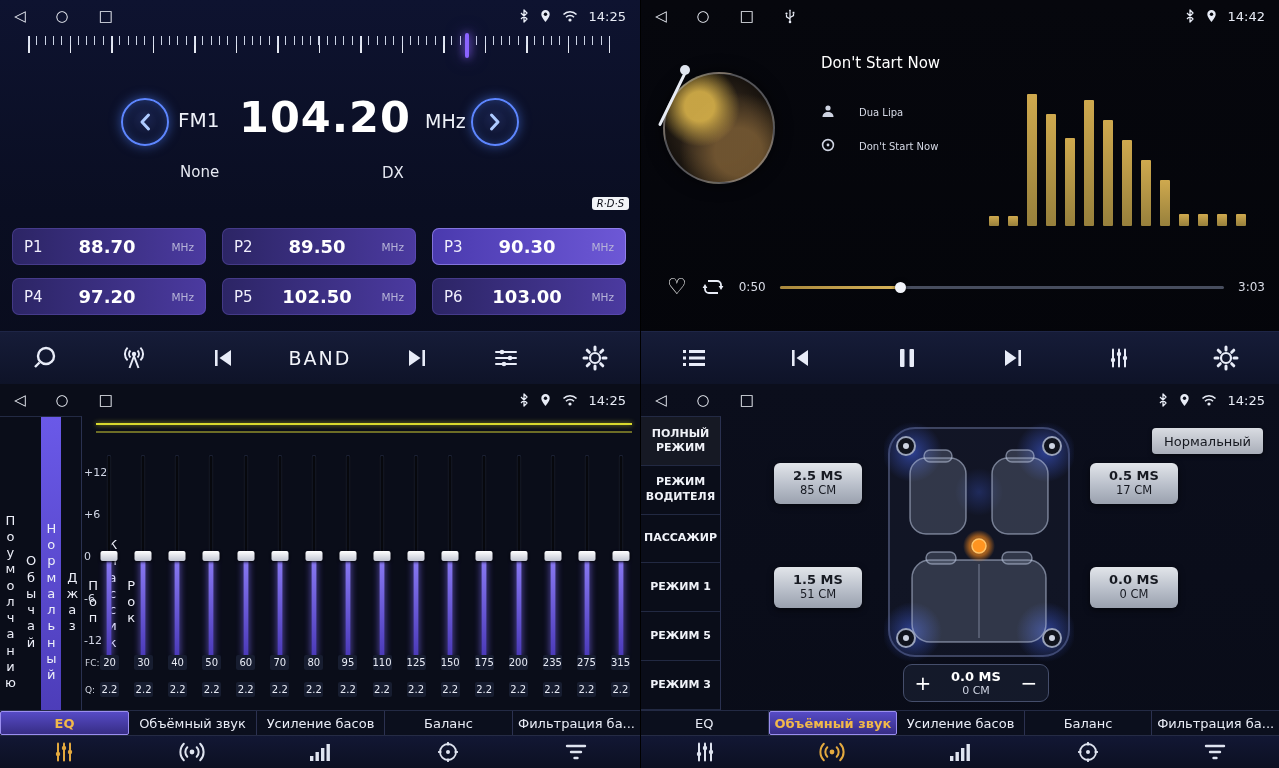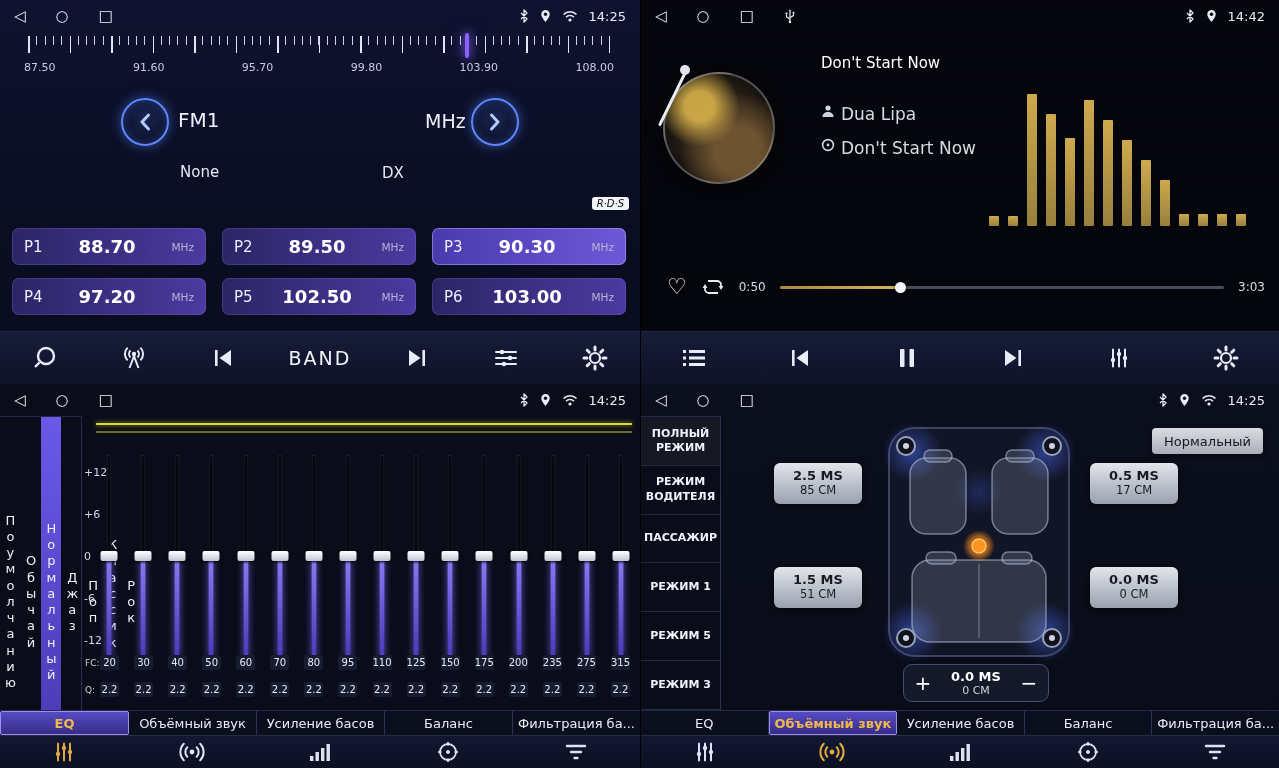--- a/index.html
+++ b/index.html
@@ -44,21 +44,21 @@
 
 .album{position:absolute;left:22px;top:72px;width:112px;height:112px;border-radius:50%;
  background:
   radial-gradient(circle at 32% 30%,rgba(216,178,74,.9) 0 14%,rgba(216,178,74,0) 38%),
   radial-gradient(circle at 68% 72%,rgba(122,92,52,.85) 0 22%,rgba(122,92,52,0) 55%),
   radial-gradient(circle at 50% 50%,#2a2118 0 45%,#14100c 75%,#0a0806 100%);
  border:2px solid rgba(200,210,230,.35);box-shadow:0 0 16px rgba(0,0,0,.65)}
 .album::before{content:"";position:absolute;left:20px;top:-4px;width:3px;height:62px;background:#e8ecf4;border-radius:2px;transform:rotate(26deg);transform-origin:top center}
 .album::after{content:"";position:absolute;left:15px;top:-9px;width:10px;height:10px;border-radius:50%;background:#dfe4ee}
 .trk-title{position:absolute;left:180px;top:54px;font-size:15px;color:#fff}
-.meta-row{position:absolute;left:180px;display:flex;align-items:flex-start;gap:6px;color:#d6dae6;font-size:17px}
+.meta-row{position:absolute;left:180px;display:flex;align-items:flex-end;gap:24px;color:#d6dae6;font-size:10px}
 .row-artist{top:104px}.row-album{top:138px}
 .spectrum{position:absolute;right:18px;top:86px;width:272px;height:140px;display:flex;align-items:flex-end;gap:9px}
 .sbar{width:10px;background:linear-gradient(180deg,#cfa94e,#97803c);border-radius:1px}
 .prog-row{position:absolute;left:26px;right:14px;top:270px;height:34px;display:flex;align-items:center;gap:14px}
 .heart{font-size:22px;color:#fff;line-height:22px}
 .time-txt{font-size:12px;color:#d9dce6}
 .slider{position:relative;flex:1;height:3px;background:#474d5e;border-radius:2px}
 .slider-fill{position:absolute;left:0;top:0;height:3px;background:linear-gradient(90deg,#a9883c,#d8b45a);border-radius:2px}
 .slider-knob{position:absolute;top:-4px;width:11px;height:11px;border-radius:50%;background:#f2f4fa;box-shadow:0 0 4px rgba(0,0,0,.7)}
 
@@ -134,36 +134,29 @@
               <circle cx="8" cy="10" r="1.6" fill="#e8ecf6"></circle>
             </svg>
           </span>
         <span class="sb-time">14:25</span>
       </span>
     </div>
 
     <div class="ruler">
       <div class="ruler-ind" id="ruler-indicator" style="left: 75%;"></div>
     </div>
-    <div class="ruler-labels">
-      <span>87.50</span>
-      <span>91.60</span>
-      <span>95.70</span>
-      <span>99.80</span>
-      <span>103.90</span>
-      <span>108.00</span>
-    </div>
 
     <div class="dir-btn btn-prev">
       <svg width="14" height="20" viewBox="0 0 14 20" fill="none" stroke="#aecbff" stroke-width="3" stroke-linecap="round" stroke-linejoin="round">
           <path d="M10.5 3 L4 10 L10.5 17"></path>
         </svg>
     </div>
     <div class="band-label">FM1</div>
     <div class="sig-label">None</div>
+    <div class="freq-big">104.20</div>
     <div class="unit-label">MHz</div>
     <div class="dx-label">DX</div>
     <div class="dir-btn btn-next">
       <svg width="14" height="20" viewBox="0 0 14 20" fill="none" stroke="#aecbff" stroke-width="3" stroke-linecap="round" stroke-linejoin="round">
           <path d="M3.5 3 L10 10 L3.5 17"></path>
         </svg>
     </div>
     <div class="rds-badge">R·D·S</div>
 
     <div class="presets" id="radio-presets">

